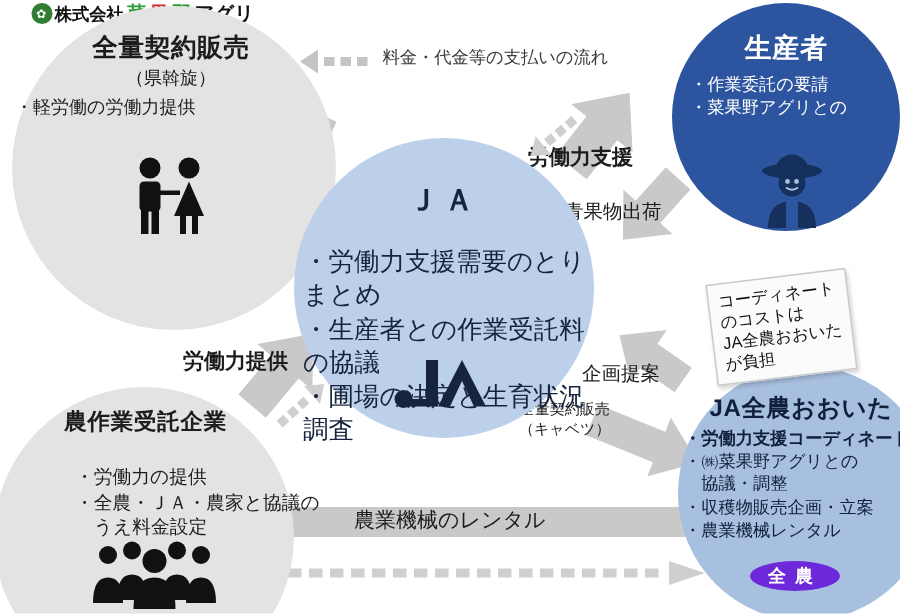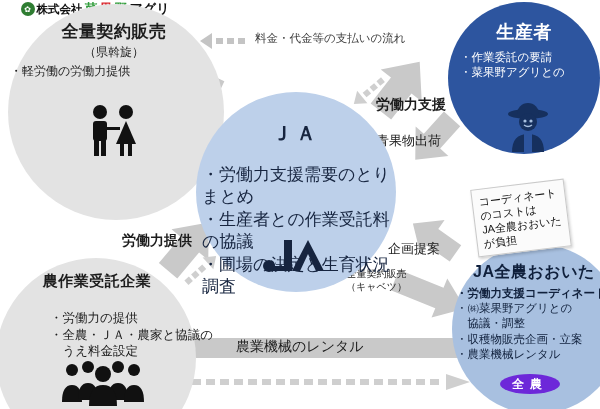--- a/index.html
+++ b/index.html
@@ -48,21 +48,21 @@
   .icons-welfare{position:absolute;left:78px;top:104px;width:72px;height:52px;}
   .icons-company{position:absolute;left:58px;top:360px;width:90px;height:46px;}
   .icon-farmer{position:absolute;left:500px;top:98px;width:56px;height:56px;}
 
   
   .arrow{position:absolute;}
   .arrow svg{display:block;overflow:visible;}
   .lbl{position:absolute;font-weight:bold;color:#1c1c1c;white-space:nowrap;}
 
   .lbl-lp1{left:138px;top:96px;font-size:14px;}
-  .lbl-ls{left:376px;top:96px;font-size:14px;}
+  .lbl-ls{left:352px;top:96px;font-size:14px;}
   .lbl-seika{left:376px;top:132px;font-size:13px;font-weight:normal;}
   .lbl-lp2{left:122px;top:232px;font-size:14px;}
   .lbl-kikaku{left:388px;top:240px;font-size:13px;font-weight:normal;}
   .lbl-zenryo{left:346px;top:268px;font-size:10px;font-weight:normal;text-align:center;line-height:1.25;}
   .lbl-rental{left:236px;top:338px;font-size:14px;font-weight:normal;}
   .lbl-pay{left:255px;top:31px;font-size:11.5px;font-weight:normal;color:#3a3a3a;}
 
   
   .callout{
     position:absolute;left:474px;top:184px;width:94px;height:68px;

